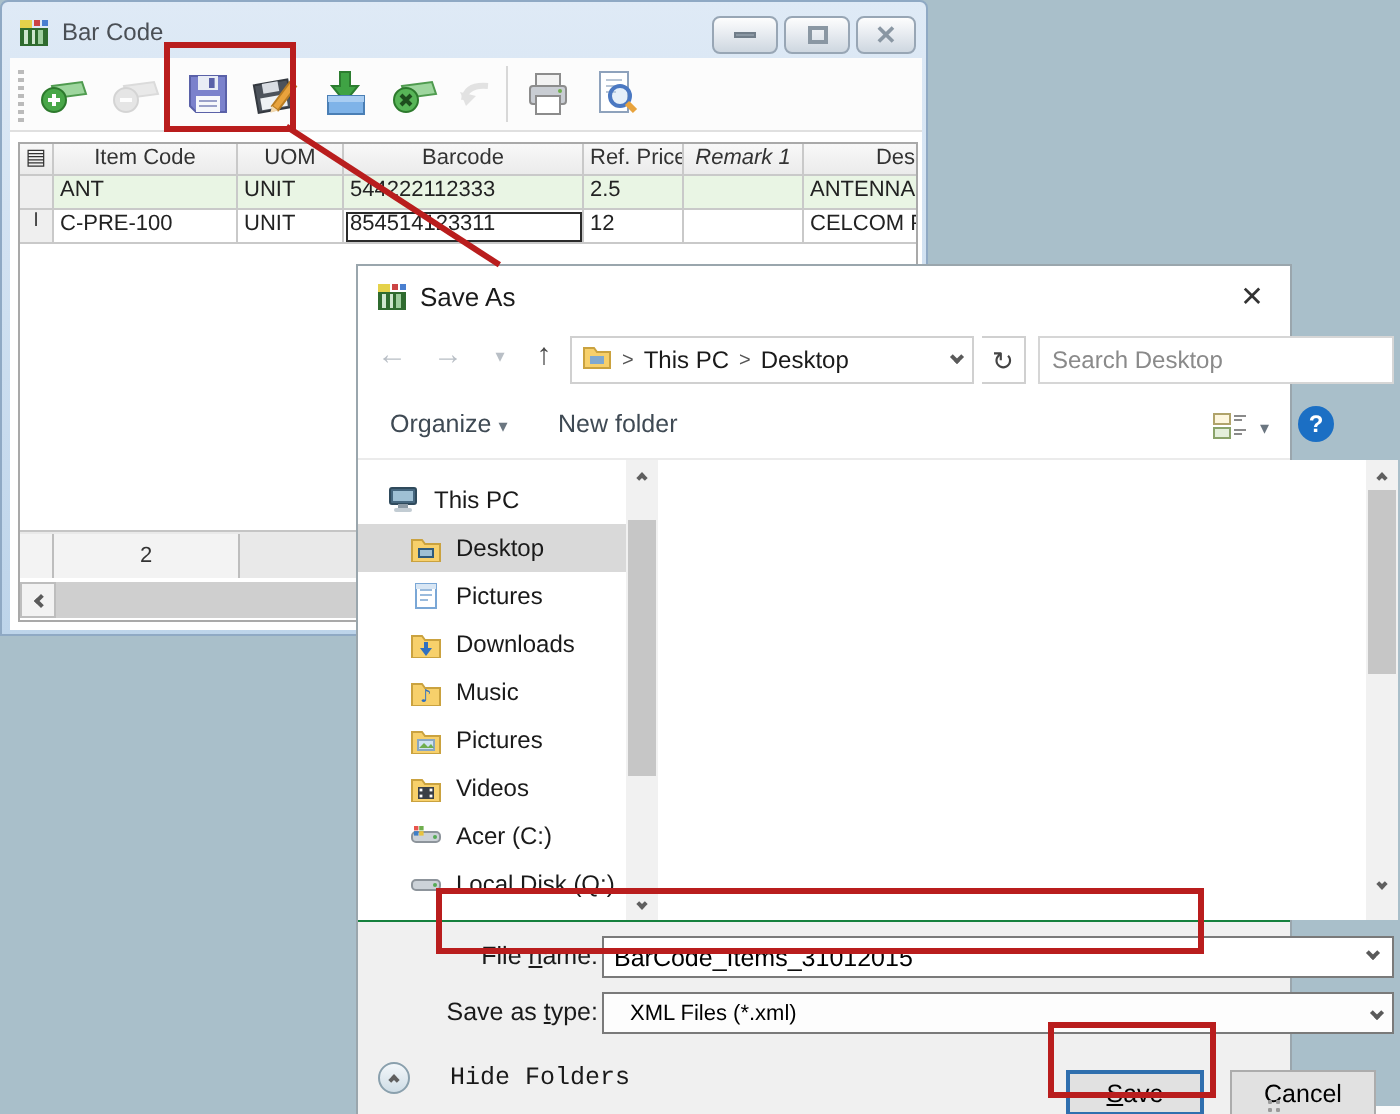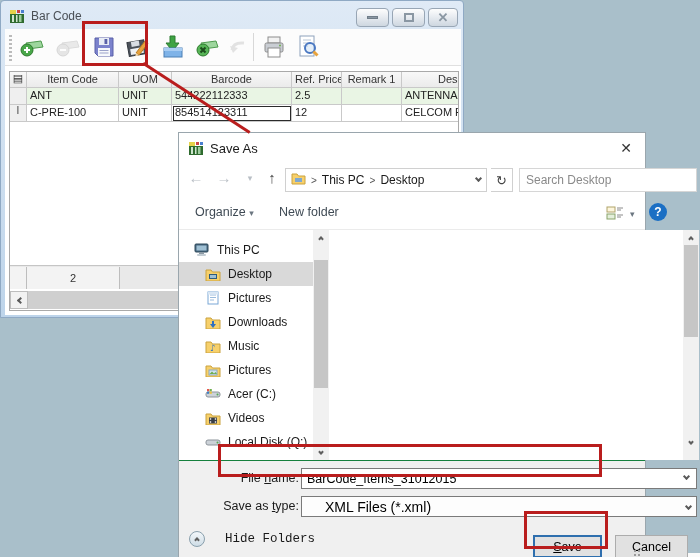--- a/index.html
+++ b/index.html
@@ -29,21 +29,21 @@
   .tb-sep { position:absolute; left:248px; top:4px; width:1px; height:28px; background:#d8d8d8; }
 
   
   .grid { position:absolute; left:4px; top:42px; width:450px; height:240px; border:1px solid #a9a9a9; background:#fff; overflow:hidden; }
   .g-row { position:absolute; left:0; display:flex; width:520px; }
   .g-head { top:0; height:16px; }
   .g-cell { border-right:1px solid #c9c9c9; border-bottom:1px solid #c9c9c9; overflow:hidden; white-space:nowrap;
     font-size:11px; color:#222; padding:1px 3px 0 3px; }
   .g-head .g-cell { background:linear-gradient(#f8f8f8,#ebebeb); text-align:center; color:#333; }
   .c-sel{width:17px; text-align:center; padding:0;} .c-item{width:92px;} .c-uom{width:53px;} .c-bar{width:120px;}
-  .c-price{width:50px; text-align:left;} .c-rem{width:60px;} .c-desc{width:128px;}
+  .c-price{width:50px; text-align:left;} .c-rem{width:60px;font-style:italic;} .c-desc{width:128px;}
   .r1 { top:16px; height:17px; } .r2 { top:33px; height:17px; }
   .r1 .g-cell { background:#e9f5e4; }
   .r2 .g-cell { background:#fff; }
   .r1 .c-sel, .r2 .c-sel { background:#efefef !important; color:#444; font-size:10px; }
   .cell-focus { outline:1px solid #2b2b2b; outline-offset:-2px; }
   .g-footer { position:absolute; left:0; bottom:21px; width:100%; height:24px; background:#e9e9e9; border-top:1px solid #c5c5c5; }
   .g-count-sel { position:absolute; left:0; top:1px; width:17px; height:22px; background:#f3f3f3; border-right:1px solid #bdbdbd; }
   .g-count { position:absolute; left:17px; top:1px; width:93px; height:22px; background:#f3f3f3; border-right:1px solid #bdbdbd;
     font-size:11px; color:#333; text-align:center; line-height:22px; }
   .g-hscroll { position:absolute; left:0; bottom:1px; width:100%; height:18px; background:#cfcfcf; }
@@ -96,21 +96,21 @@
   .vs-btn { position:absolute; left:0; width:16px; height:14px; display:flex; align-items:center; justify-content:center; }
   .vs-thumb { position:absolute; left:1px; width:14px; background:#c6c6c6; }
   .chev-sm { width:4px; height:4px; border-left:2px solid #5f5f5f; border-bottom:2px solid #5f5f5f; }
 
   .footer-area { position:absolute; left:0; top:327px; width:100%; height:101px; background:#f0f0f0; border-top:1px solid #15803d; }
   .fld-label { position:absolute; font-size:12.5px; color:#1a1a1a; text-align:right; width:110px; left:10px; }
   .mn { text-decoration:underline; }
   .fname-input { position:absolute; left:122px; top:7px; width:396px; height:21px; border:1px solid #7a7a7a;
     font-family:"Liberation Sans",sans-serif; font-size:12.5px; color:#000; padding:0 18px 0 5px; background:#fff; }
   .combo { position:absolute; left:122px; top:35px; width:396px; height:21px; border:1px solid #7a7a7a; background:#fdfdfd;
-    font-size:14px; color:#000; display:flex; align-items:center; padding-left:23px; }
+    font-size:11px; color:#000; display:flex; align-items:center; padding-left:13px; }
   .combo-chev { position:absolute; right:5px; top:7px; }
   .hide-folders { position:absolute; left:10px; top:70px; display:flex; align-items:center; gap:20px; font-size:12.5px; color:#1a1a1a;font-family:Liberation Mono, monospace; }
   .hf-circle { width:16px; height:16px; border-radius:50%; border:1px solid #8aa0ad; background:linear-gradient(#f3f7fa,#cfdde6);
     display:flex; align-items:center; justify-content:center; }
   .btn { position:absolute; top:74px; height:23px; background:#e1e1e1; font-size:12.5px; color:#000;
     display:flex; align-items:center; justify-content:center; }
   .btn-save { left:354px; width:69px; border:2px solid #2f6fae; }
   .btn-cancel { left:436px; width:73px; border:1px solid #acacac; }
   .grip { position:absolute; right:3px; bottom:3px; width:9px; height:9px;
     background-image:radial-gradient(#9a9a9a 1px, transparent 1.2px); background-size:4px 4px; }
@@ -374,40 +374,40 @@
         </div>
         <div class="side-item">
           <svg width="16" height="13" viewBox="0 0 16 13">
               <path d="M1 2 h5 l1.5 2 H15 v9 H1 Z" fill="#f7d06b" stroke="#caa23f"></path>
               <rect x="4" y="6" width="8" height="5" fill="#cfe3f2" stroke="#8aa7c0"></rect>
               <path d="M4.5 10 l2.5-2.5 2 2 1.5-1.5 1.5 2z" fill="#6fae4e"></path>
             </svg>
           <span>Pictures</span>
         </div>
         <div class="side-item">
+          <svg width="16" height="13" viewBox="0 0 16 13">
+              <path d="M1 2 h5 l1.5 2 H15 v9 H1 Z" fill="#f7d06b" stroke="#caa23f"></path>
+              <rect x="4" y="5.5" width="8" height="6" fill="#3a3f46"></rect>
+              <rect x="4.8" y="6.3" width="1.4" height="1.4" fill="#fff"></rect>
+              <rect x="4.8" y="9.3" width="1.4" height="1.4" fill="#fff"></rect>
+              <rect x="9.8" y="6.3" width="1.4" height="1.4" fill="#fff"></rect>
+              <rect x="9.8" y="9.3" width="1.4" height="1.4" fill="#fff"></rect>
+            </svg>
+          <span>Videos</span>
+        </div>
+        <div class="side-item">
           <svg width="16" height="12" viewBox="0 0 16 12">
               <rect x="1" y="4" width="14" height="5" rx="2" fill="#ccd2d8" stroke="#8d949b"></rect>
               <circle cx="12.5" cy="6.5" r="1" fill="#5a5"></circle>
               <rect x="2" y="1" width="2.2" height="2.2" fill="#e8554d"></rect>
               <rect x="4.6" y="1" width="2.2" height="2.2" fill="#6fae4e"></rect>
               <rect x="2" y="3.6" width="2.2" height="2.2" fill="#3f7fc6"></rect>
               <rect x="4.6" y="3.6" width="2.2" height="2.2" fill="#e8c33d"></rect>
             </svg>
           <span>Acer (C:)</span>
-        </div>
-        <div class="side-item">
-          <svg width="16" height="13" viewBox="0 0 16 13">
-              <path d="M1 2 h5 l1.5 2 H15 v9 H1 Z" fill="#f7d06b" stroke="#caa23f"></path>
-              <rect x="4" y="5.5" width="8" height="6" fill="#3a3f46"></rect>
-              <rect x="4.8" y="6.3" width="1.4" height="1.4" fill="#fff"></rect>
-              <rect x="4.8" y="9.3" width="1.4" height="1.4" fill="#fff"></rect>
-              <rect x="9.8" y="6.3" width="1.4" height="1.4" fill="#fff"></rect>
-              <rect x="9.8" y="9.3" width="1.4" height="1.4" fill="#fff"></rect>
-            </svg>
-          <span>Videos</span>
         </div>
         <div class="side-item">
           <svg width="16" height="12" viewBox="0 0 16 12">
               <rect x="1" y="4" width="14" height="5" rx="2" fill="#ccd2d8" stroke="#8d949b"></rect>
               <circle cx="12.5" cy="6.5" r="1" fill="#5a5"></circle>
             </svg>
           <span>Local Disk (Q:)</span>
         </div>
       </div>
 

